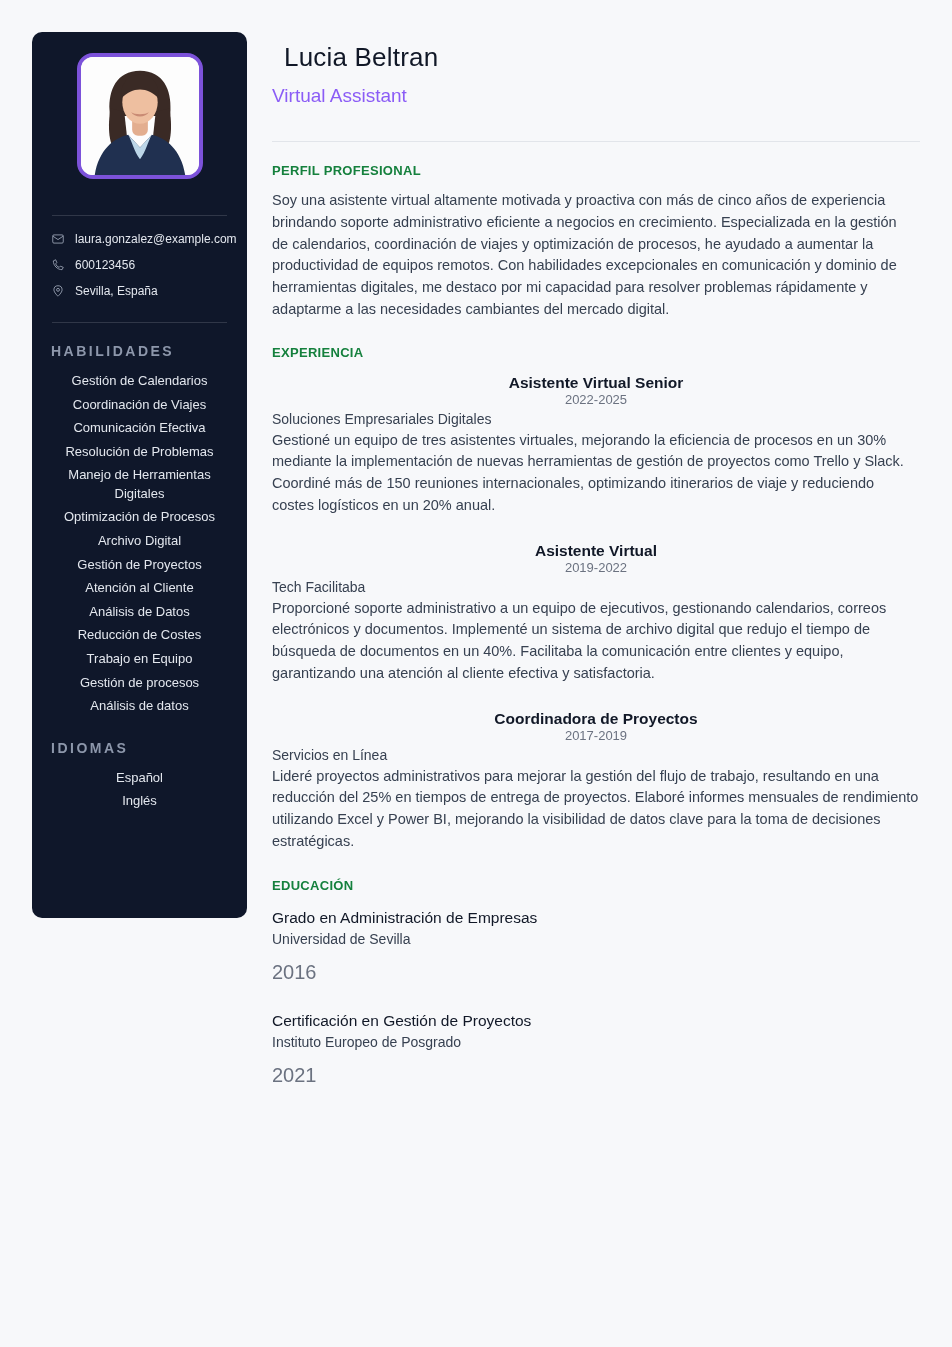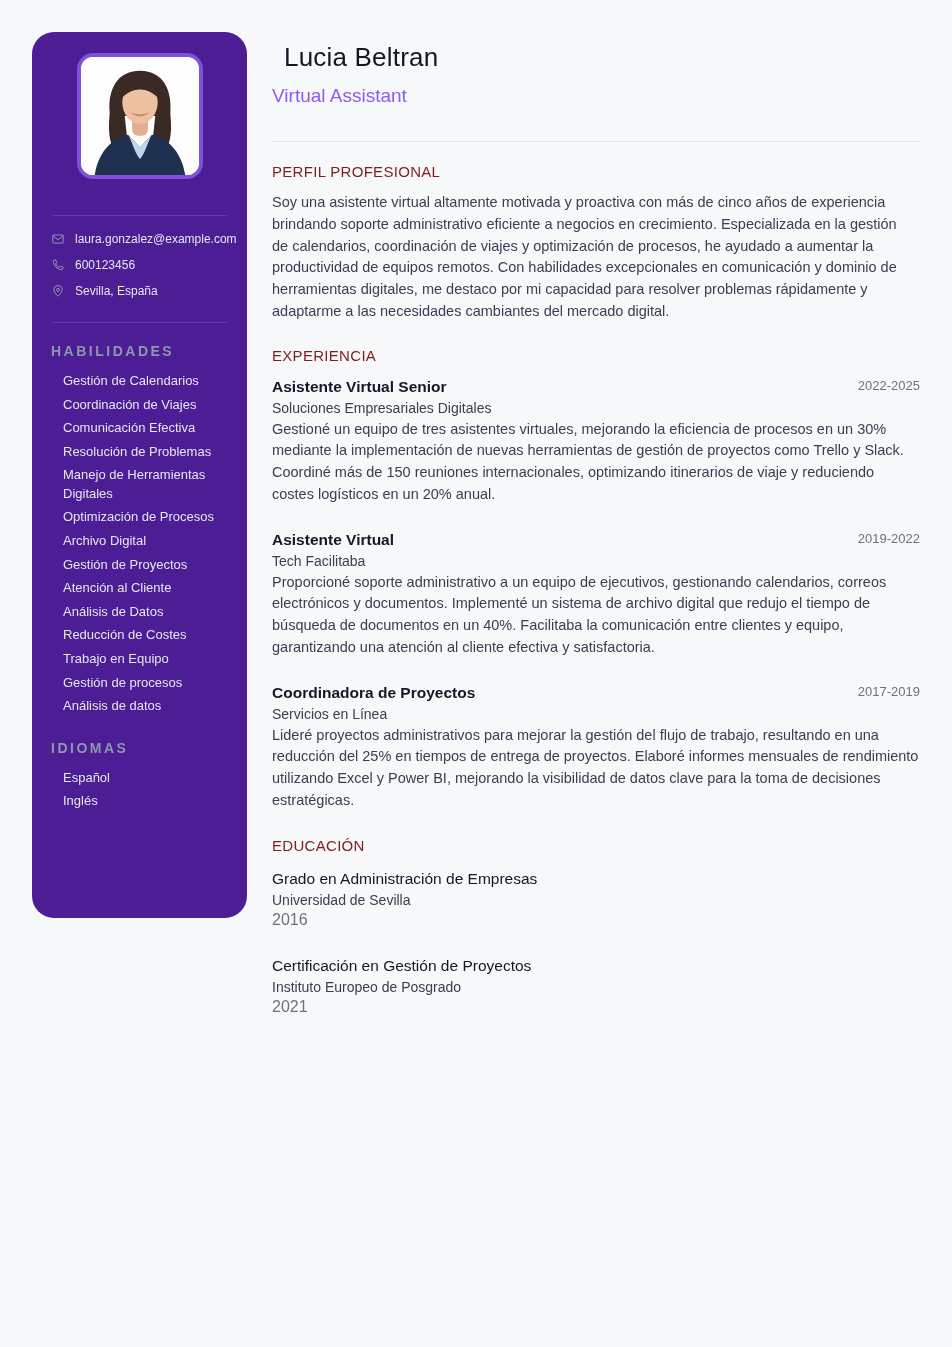--- a/index.html
+++ b/index.html
@@ -10,22 +10,22 @@
     font-family: "Liberation Sans", sans-serif;
     color: #374151;
     position: relative;
   }
   .page { position: relative; width: 952px; height: 1347px; overflow: hidden; }
 
   
   .sidebar {
     position: absolute; left: 32px; top: 32px;
     width: 215px; height: 886px;
-    background: #4c1d95;
-    border-radius: 22px;
+    background: #0f172a;
+    border-radius: 10px;
     padding: 20px 19px 20px 19px;
     color: #e3e7ee;
   }
   .photo-frame {
     width: 126px; height: 126px;
     margin: 1px auto 0 auto;
     border: 4px solid #7c52da;
     border-radius: 16px;
     overflow: hidden;
     background: #fdfdfd;
@@ -42,21 +42,21 @@
     white-space: nowrap;
   }
   .contact-row .icon { flex: 0 0 auto; width: 14px; height: 14px; display: inline-flex; }
   .contact-row .icon svg { width: 14px; height: 14px; stroke: #9aa3b5; fill: none; stroke-width: 1.5; }
   .side-heading {
     font-size: 14px; font-weight: bold;
     letter-spacing: 2.5px;
     color: #8d97ab;
     margin: 20px 0 13px 0;
   }
-  ul.side-list { list-style: none; margin: 12px; padding: 0; }
+  ul.side-list { list-style: none; margin: 5px; padding: 0; text-align: center; }
   ul.side-list li {
     font-size: 13px; line-height: 1.43;
     margin-bottom: 5px;
     color: #e3e7ee;
   }
 
   
   .main {
     position: absolute; left: 272px; top: 30px; width: 648px;
   }
@@ -67,39 +67,39 @@
   .job-title {
     margin: 8px 0 0 0; font-size: 19px; font-weight: 400;
     color: #8b5cf6;
   }
   .header-divider {
     border: none; border-top: 1px solid #e2e5ea;
     margin: 34px 0 0 0;
   }
   .section-heading {
     margin: 21px 0 0 0;
-    font-size: 15px; font-weight: normal;
-    color: #7f1d1d; letter-spacing: 0.3px;
+    font-size: 13px; font-weight: bold;
+    color: #15803d; letter-spacing: 0.3px;
   }
   .profile-text {
     margin: 12px 8px 0 0;
     font-size: 14.5px; line-height: 1.5;
     color: #374151;
   }
   .job { margin-top: 14px; margin-bottom: 25px; }
-  .job-head { display: flex; justify-content: space-between; align-items: flex-start; }
+  .job-head { display: flex; justify-content: space-between; align-items: center; flex-direction: column; }
   .job-role { margin: 0; font-size: 15.5px; font-weight: bold; color: #111827; }
   .job-dates { font-size: 13px; color: #6b7280; }
   .job-company { margin-top: 4px; font-size: 14px; color: #374151; }
   .job-desc { margin: 3px 0 0 0; font-size: 14.5px; line-height: 1.5; color: #374151; }
 
   .edu-item { margin-top: 16px; margin-bottom: 28px; }
   .edu-degree { margin: 0; font-size: 15.5px; font-weight: normal; color: #111827; }
   .edu-school { margin-top: 4px; font-size: 14px; color: #374151; }
-  .edu-year { margin-top: 3px; font-size: 16px; color: #6b7280; }
+  .edu-year { margin-top: 14px; font-size: 20px; color: #6b7280; }
 </style>
 </head>
 <body>
 
 <div class="page">
 
   <aside class="sidebar">
 
     <div class="photo-frame">
       <svg viewBox="0 0 120 120">

